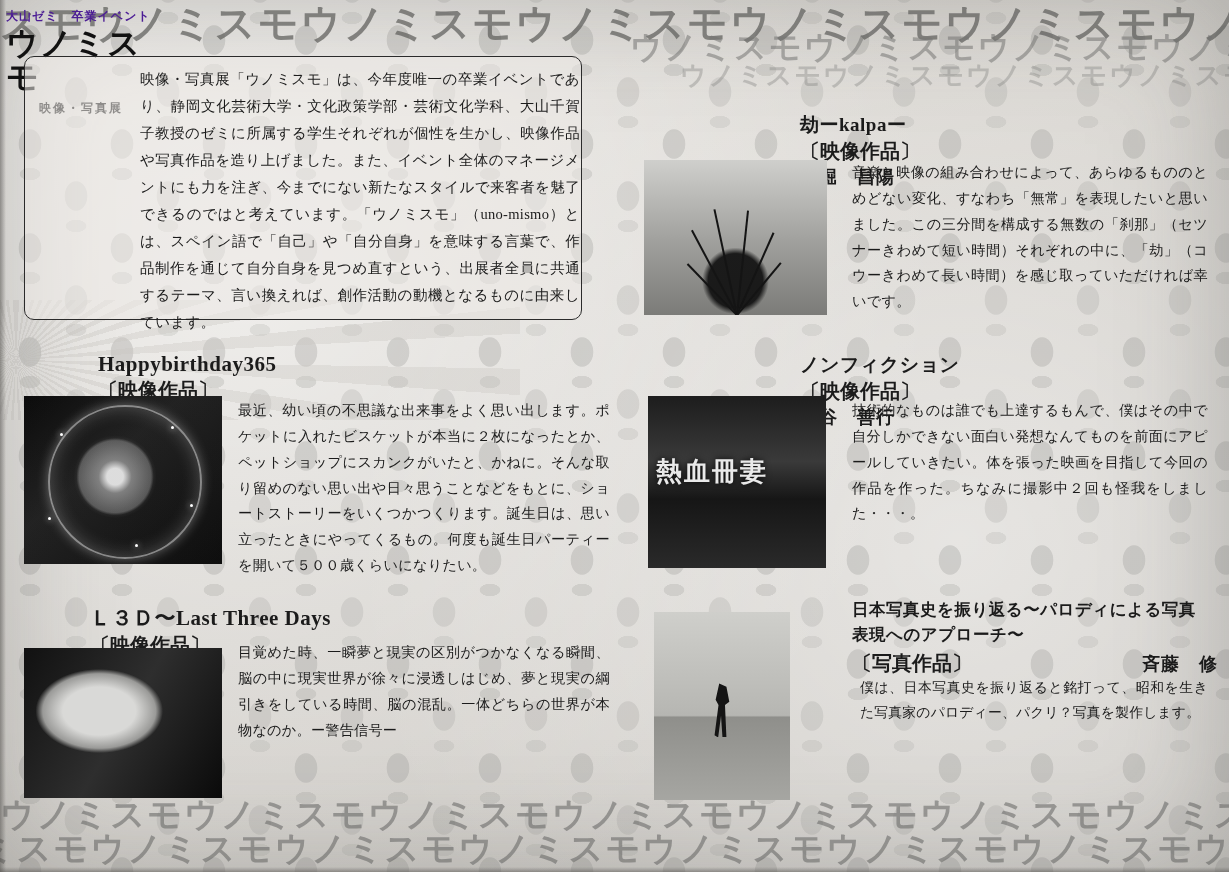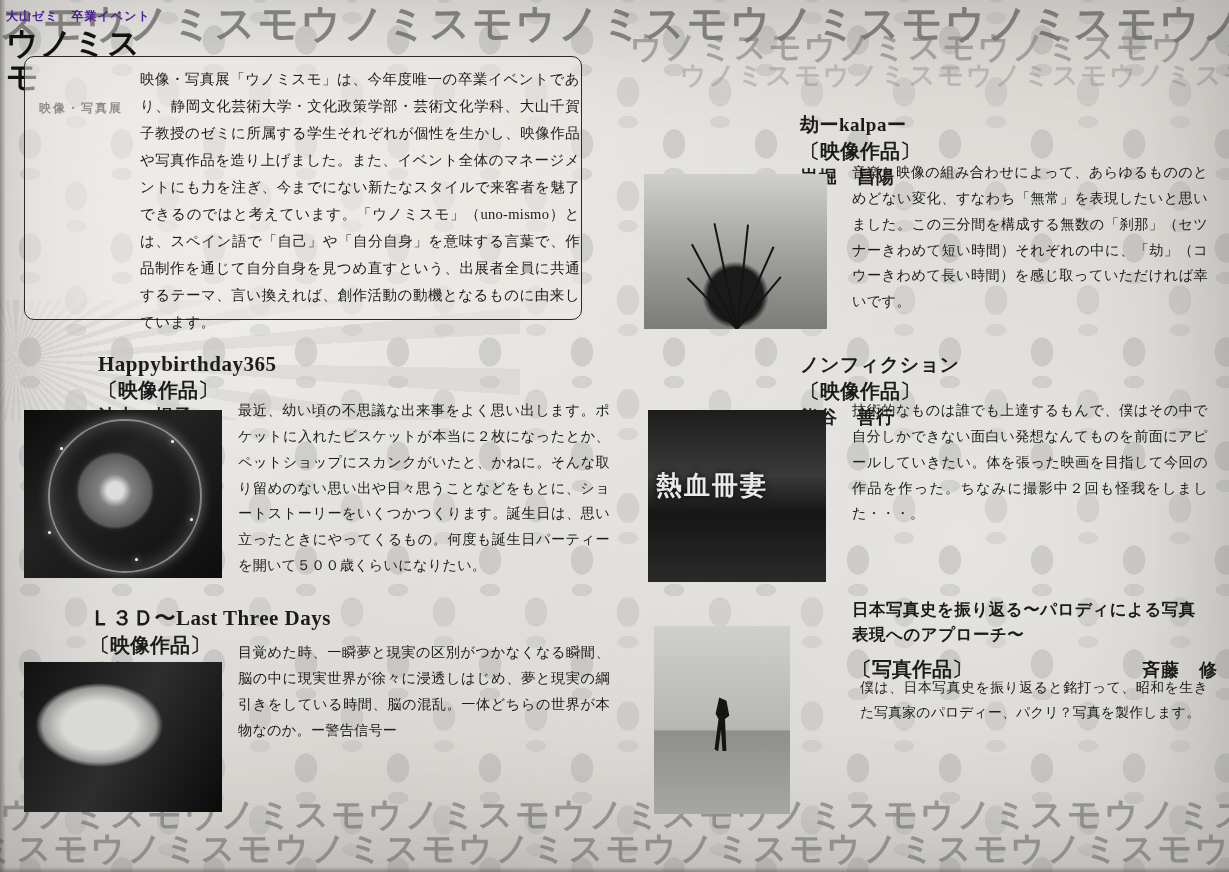--- a/index.html
+++ b/index.html
@@ -85,21 +85,21 @@
   .article{position:absolute;}
   .art-head{display:flex;align-items:baseline;flex-direction:column;}
   .art-title{
     font-size:19px;font-weight:bold;letter-spacing:.5px;white-space:nowrap;
   }
   .art-kind{font-size:20px;font-weight:bold;margin-left:6px;white-space:nowrap;}
   .art-author{font-size:18px;font-weight:bold;white-space:nowrap;letter-spacing:1px;}
   .art-body{
     font-size:14.2px;line-height:1.82;text-align:justify;letter-spacing:.2px;
   }
-  .photo{background:#6d28d9;position:relative;overflow:hidden;margin-top:14px;}
+  .photo{background:#6d28d9;position:relative;overflow:hidden;}
   .photo .inner{position:absolute;inset:0;}
 
   
   .ph-tree .inner{
     background:
       radial-gradient(circle at 50% 78%, rgba(20,20,20,.95) 0 18%, rgba(20,20,20,0) 22%),
       linear-gradient(#cfcfcc,#9e9e9b 55%,#7b7b78 100%);
   }
   .ph-tree .branch{
     position:absolute;left:50%;bottom:0;width:2px;height:78%;background:#141414;transform-origin:bottom center;
@@ -226,21 +226,21 @@
       <span class="art-author" style="margin-left:68px;">池上　まどか</span>
     </div>
   </div>
   <div class="photo ph-face" style="left:24px;top:648px;width:198px;height:150px;position:absolute;">
     <div class="inner"></div>
   </div>
   <div class="art-body" style="position:absolute;left:238px;top:640px;width:372px;">目覚めた時、一瞬夢と現実の区別がつかなくなる瞬間、脳の中に現実世界が徐々に浸透しはじめ、夢と現実の綱引きをしている時間、脳の混乱。一体どちらの世界が本物なのか。ー警告信号ー</div>
 
   <div class="article" style="left:852px;top:598px;width:360px;">
     <div class="art-title" style="font-size:16.5px;line-height:1.5;white-space:normal;">日本写真史を振り返る〜パロディによる写真表現へのアプローチ〜</div>
-    <div style="display:flex;align-items:baseline;justify-content:flex-start;margin-top:8px;">
+    <div style="display:flex;align-items:baseline;justify-content:flex-start;margin-top:2px;">
       <span class="art-kind" style="margin-left:0;">〔写真作品〕</span>
       <span class="art-author" style="margin-left:170px;">斉藤　修</span>
     </div>
   </div>
   <div class="photo ph-jump" style="left:654px;top:612px;width:136px;height:188px;position:absolute;">
     <div class="inner">
       <div class="figure"></div>
     </div>
   </div>
   <div class="art-body small" style="position:absolute;left:860px;top:676px;width:348px;">僕は、日本写真史を振り返ると銘打って、昭和を生きた写真家のパロディー、パクリ？写真を製作します。</div>

